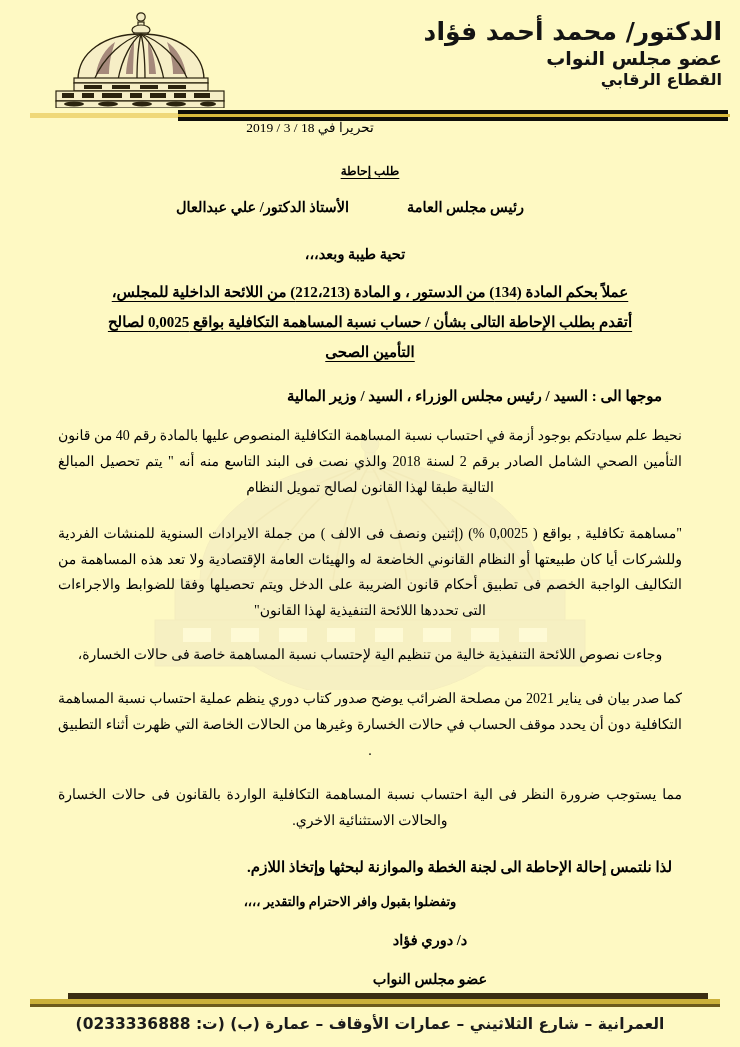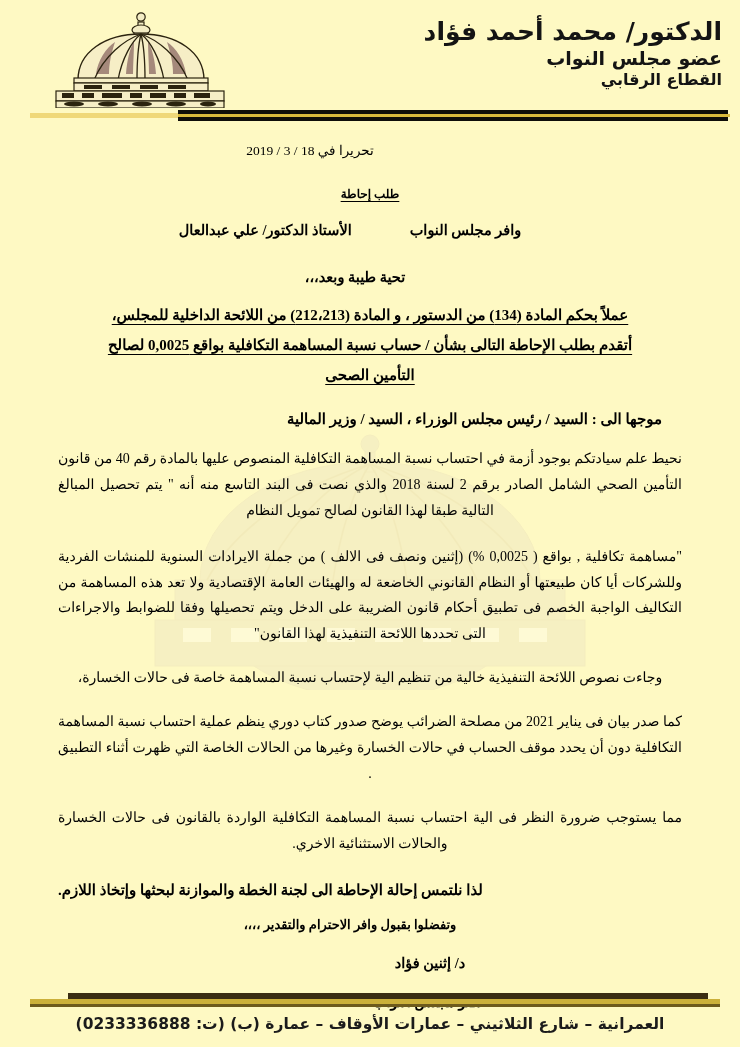--- a/index.html
+++ b/index.html
@@ -108,21 +108,21 @@
     background: #d8b93c;
   }
 
   
   .content {
     position: relative;
     z-index: 2;
     padding: 0 58px;
   }
   .date-line {
-    margin-top: 24px;
+    margin-top: 1px;
     text-align: center;
     font-size: 13.5px;
     direction: rtl;
     padding-right: 120px;
   }
   .doc-title {
     margin-top: 28px;
     text-align: center;
     font-size: 12px;
     font-weight: bold;
@@ -171,21 +171,21 @@
     margin: 18px 0 0 0;
     font-size: 14px;
     line-height: 1.85;
     text-align: justify;
     text-align-last: center;
   }
   p.para.quoted { margin-top: 20px; }
 
   .closing-strong {
     margin-top: 24px;
-    text-align: left;
+    text-align: right;
     font-size: 15px;
     font-weight: bold;
     padding-right: 10px;
   }
   .regards {
     margin-top: 18px;
     text-align: center;
     font-size: 13px;
     font-weight: bold;
     padding-right: 40px;
@@ -354,21 +354,21 @@
     </div>
   </div>
 
   <div class="content">
 
     <div class="date-line">تحريرا في 18 / 3 / 2019</div>
 
     <div class="doc-title">طلب إحاطة</div>
 
     <div class="addressee-row">
-      <span>وافر مجلس النواب</span>
+      <span>رئيس مجلس العامة</span>
       <span>الأستاذ الدكتور/ علي عبدالعال</span>
     </div>
 
     <div class="greeting">تحية طيبة وبعد،،،</div>
 
     <div class="legal-block">
       <span class="u">عملاً بحكم المادة (134) من الدستور ، و المادة (212،213) من اللائحة الداخلية للمجلس،</span><br>
       <span class="u">أتقدم بطلب الإحاطة التالى بشأن / حساب نسبة المساهمة التكافلية بواقع 0,0025 لصالح</span><br>
       <span class="u">التأمين الصحى</span>
     </div>
@@ -377,21 +377,21 @@
 
     <p class="para">نحيط علم سيادتكم بوجود أزمة في احتساب نسبة المساهمة التكافلية المنصوص عليها  بالمادة رقم 40 من قانون التأمين الصحي الشامل الصادر برقم 2 لسنة 2018 والذي نصت فى البند التاسع منه  أنه " يتم تحصيل المبالغ التالية طبقا لهذا القانون لصالح تمويل النظام</p>
     <p class="para quoted">"مساهمة تكافلية , بواقع ( 0,0025 %) (إثنين ونصف فى الالف ) من جملة الايرادات السنوية للمنشات الفردية وللشركات أيا كان طبيعتها أو النظام القانوني الخاضعة له والهيئات العامة الإقتصادية ولا تعد هذه المساهمة من التكاليف الواجبة الخصم فى تطبيق أحكام قانون الضريبة على الدخل ويتم تحصيلها وفقا للضوابط والاجراءات التى تحددها اللائحة التنفيذية لهذا القانون"</p>
     <p class="para">وجاءت نصوص اللائحة التنفيذية خالية من تنظيم الية لإحتساب نسبة المساهمة خاصة فى حالات الخسارة،</p>
     <p class="para">كما صدر بيان فى يناير 2021 من مصلحة الضرائب يوضح صدور كتاب دوري ينظم عملية احتساب نسبة المساهمة  التكافلية دون أن يحدد موقف الحساب في حالات الخسارة وغيرها من الحالات الخاصة التي ظهرت أثناء التطبيق .</p>
     <p class="para">مما يستوجب ضرورة النظر فى الية احتساب نسبة المساهمة التكافلية الواردة بالقانون  فى حالات الخسارة والحالات الاستثنائية الاخري.</p>
 
     <div class="closing-strong">لذا نلتمس إحالة  الإحاطة الى لجنة الخطة والموازنة لبحثها  وإتخاذ اللازم.</div>
     <div class="regards">وتفضلوا بقبول وافر الاحترام والتقدير ،،،،</div>
 
-    <div class="sign-name">د/ إثنين فؤاد</div>
+    <div class="sign-name">د/ دوري فؤاد</div>
     <div class="sign-role">عضو مجلس النواب</div>
   </div>
 
   <div class="footer">
     <div class="foot-rule">
       <div class="foot-dark"></div>
       <div class="foot-gold"></div>
       <div class="foot-gold-dark"></div>
     </div>
     <div class="foot-text">العمرانية – شارع الثلاثيني – عمارات الأوقاف – عمارة (ب) (ت: 0233336888)</div>

